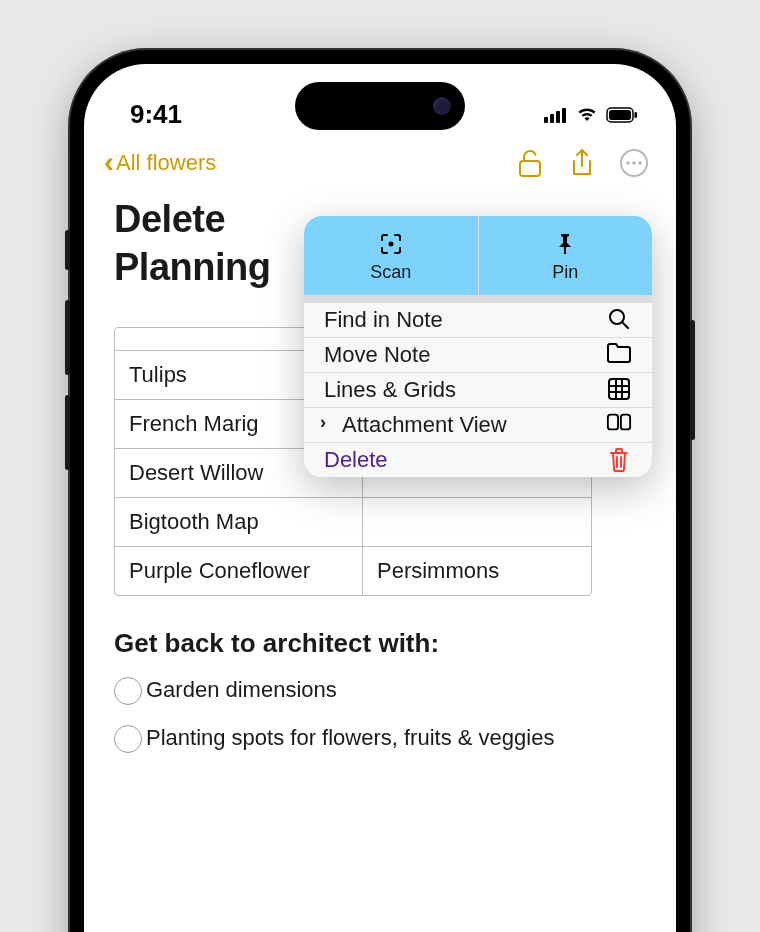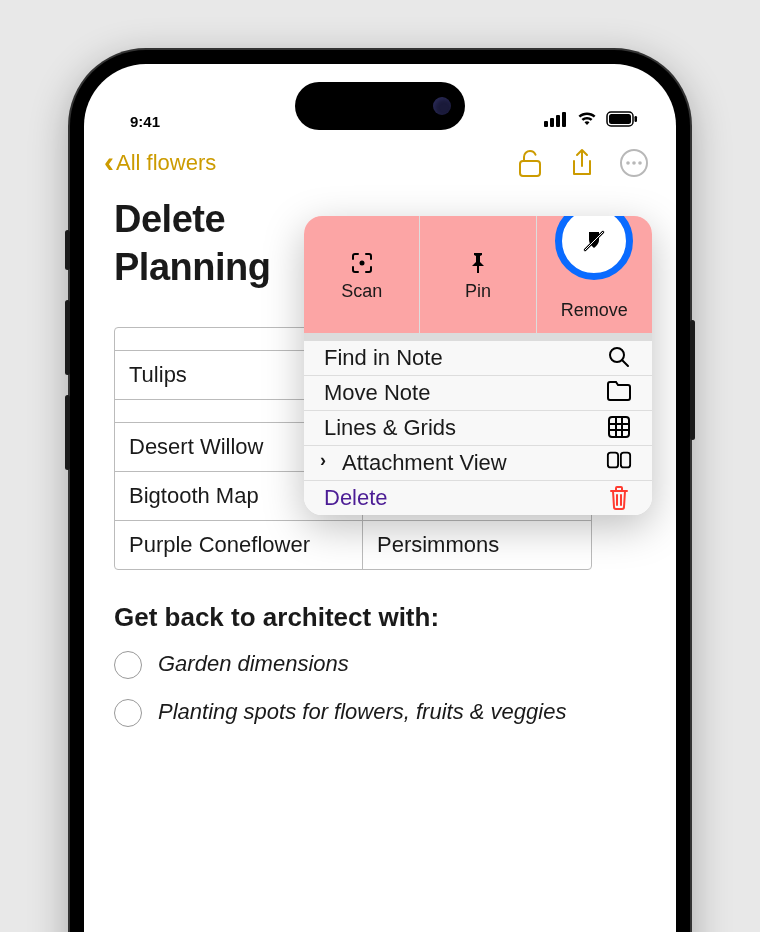--- a/index.html
+++ b/index.html
@@ -51,21 +51,21 @@
       position:absolute; right:14px; top:50%; transform:translateY(-50%);
       width:18px; height:18px; border-radius:50%; background:#1a1a3a;
       box-shadow: inset 2px 2px 4px rgba(80,80,150,0.3);
     }
     .status-bar {
       height: 72px;
       display: flex;
       justify-content: space-between;
       align-items: flex-end;
       padding: 0 38px 6px 46px;
-      font-size: 15px;
+      font-size: 26px;
       font-weight: 600;
     }
     .status-right { display:flex; gap:8px; align-items:center; }
     .nav-bar {
       height: 54px;
       display: flex;
       align-items: center;
       padding: 0 20px;
       gap: 8px;
     }
@@ -106,39 +106,39 @@
       flex:1;
     }
     .table-cell:first-child { border-right:1px solid #bbb; flex:0 0 248px; }
     .section-title {
       margin-top: 32px;
       font-size: 26px;
       font-weight: 700;
       color:#1a1a1a;
     }
     .checklist { margin-top:16px; }
-    .check-item { display:flex; align-items:flex-start; gap:16px; margin-bottom:18px;font-style:italic; }
+    .check-item { display:flex; align-items:flex-start; gap:4px; margin-bottom:18px; }
     .check-circle { width:28px; height:28px; border:1.5px solid #999; border-radius:50%; flex-shrink:0; margin-top:2px; }
     .check-text { font-size:22px; color:#1a1a1a; line-height:1.35; }
     
     .menu-popover {
       position: absolute;
       top: 152px;
       right: 24px;
       width: 348px;
       background: rgba(248,248,248,0.97);
       border-radius: 18px;
       box-shadow: 0 12px 40px rgba(0,0,0,0.25);
       overflow: hidden;
       backdrop-filter: blur(20px);
     }
     .menu-top {
       display:flex;
       border-bottom: 8px solid #dcdcdc;
-      background:#fca5a5;
+      background:#7dd3fc;
     }
     .menu-top-btn {
       flex:1;
       display:flex;
       flex-direction:column;
       align-items:center;
       justify-content:center;
       padding:16px 4px 12px;
       gap:6px;
       border-right:1px solid #ddd;
@@ -255,20 +255,21 @@
 
       <div class="table">
         <div class="table-row">
             <div class="table-cell"></div>
           </div>
         <div class="table-row">
             <div class="table-cell">Tulips</div>
             <div class="table-cell"></div>
           </div>
         <div class="table-row">
+            <div class="table-cell">French Marig</div>
             <div class="table-cell"></div>
           </div>
         <div class="table-row">
             <div class="table-cell">Desert Willow</div>
             <div class="table-cell"></div>
           </div>
         <div class="table-row">
             <div class="table-cell">Bigtooth Map</div>
             <div class="table-cell"></div>
           </div>
@@ -304,31 +305,20 @@
         </div>
         <div class="menu-top-btn">
           <div class="menu-top-icon">
             <svg width="20" height="24" viewBox="0 0 20 24">
                 <path d="M6 2 H14 V4 L12 5 V11 L16 15 H4 L8 11 V5 L6 4 Z" fill="#000"></path>
                 <line x1="10" y1="15" x2="10" y2="22" stroke="#000" stroke-width="2"></line>
               </svg>
           </div>
           <span>Pin</span>
         </div>
-        <div class="menu-top-btn">
-          <div class="highlight-circle">
-            <svg width="26" height="26" viewBox="0 0 26 26">
-                <path d="M8 4 L18 4 L18 12 Q18 16 13 20 Q8 16 8 12 Z" fill="#000"></path>
-                <line x1="4" y1="22" x2="22" y2="4" stroke="#000" stroke-width="2.5" stroke-linecap="round"></line>
-                <line x1="4" y1="22" x2="22" y2="4" stroke="#fff" stroke-width="1" stroke-linecap="round"></line>
-              </svg>
-          </div>
-          <div class="menu-top-icon" style="visibility:hidden"></div>
-          <span style="margin-top:38px">Remove</span>
-        </div>
       </div>
       <div class="menu-list">
         <div class="menu-item">
           <span class="menu-item-label">Find in Note</span>
           <span class="menu-item-icon">
             <svg width="24" height="24" viewBox="0 0 24 24">
                 <circle cx="10" cy="10" r="7" stroke="#000" stroke-width="2" fill="none"></circle>
                 <line x1="15" y1="15" x2="21" y2="21" stroke="#000" stroke-width="2" stroke-linecap="round"></line>
               </svg>
           </span>

